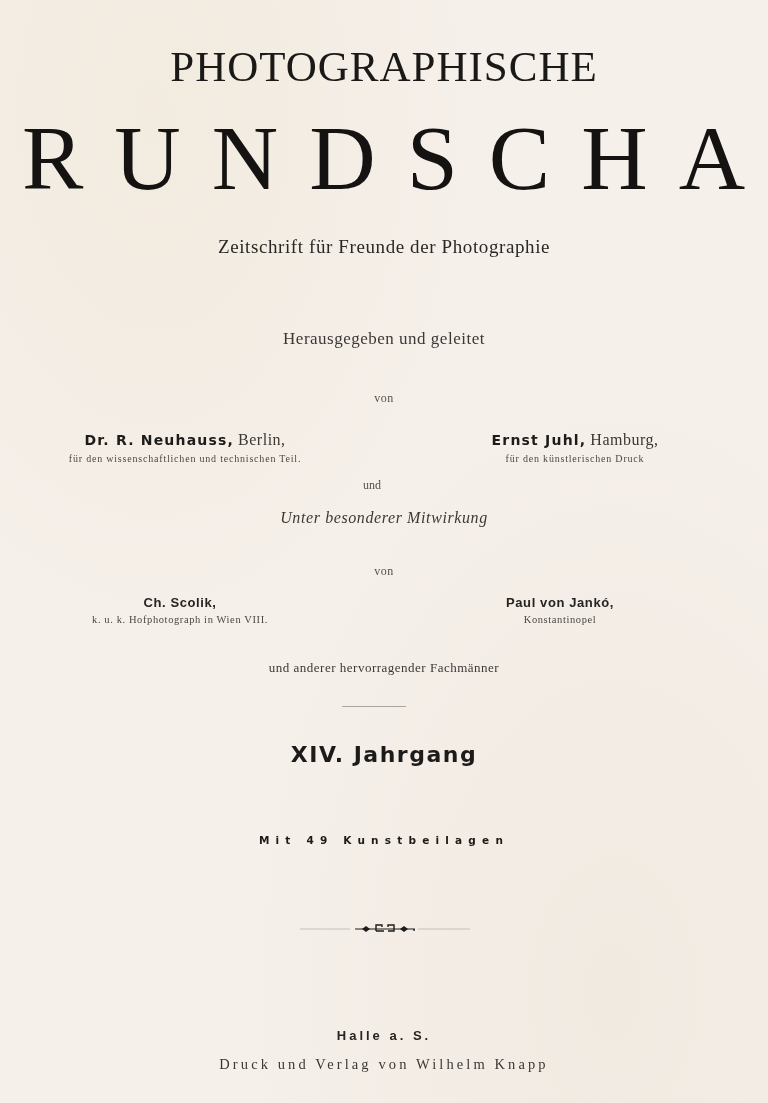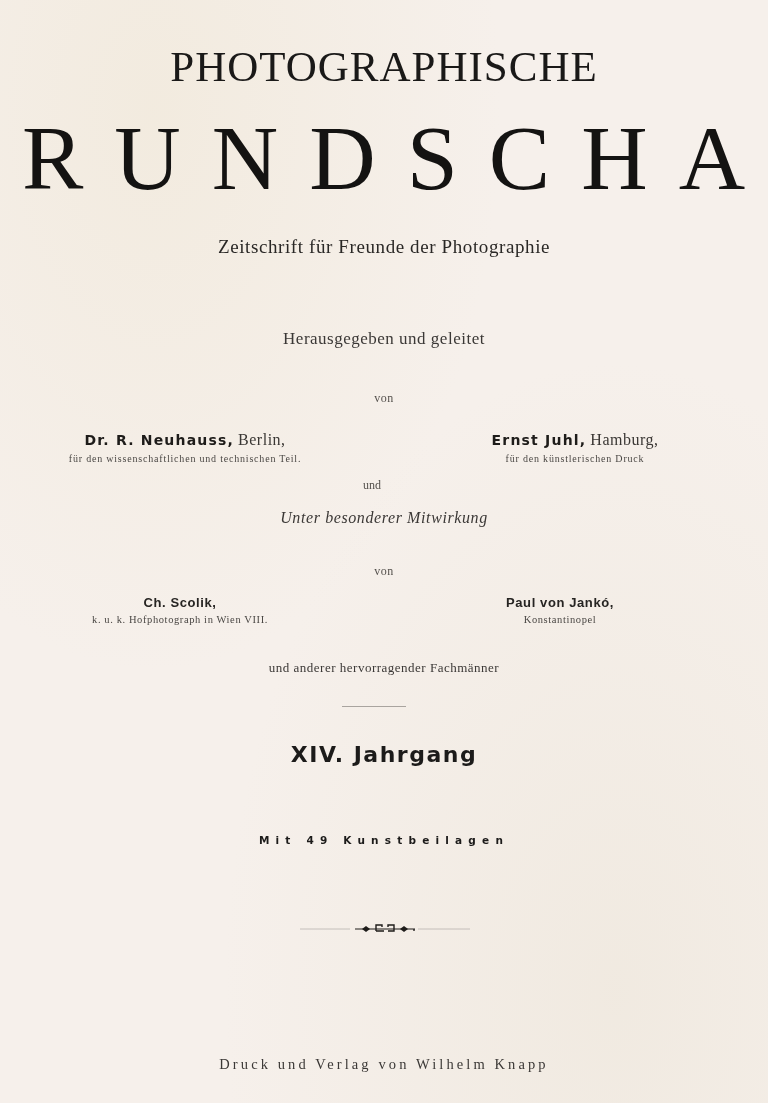--- a/index.html
+++ b/index.html
@@ -239,16 +239,17 @@
   <svg class="ornament" viewBox="0 0 170 16" xmlns="http://www.w3.org/2000/svg">
     <line x1="0" y1="8" x2="50" y2="8" stroke="#b8b3ae" stroke-width="0.8"></line>
     <line x1="118" y1="8" x2="170" y2="8" stroke="#b8b3ae" stroke-width="0.8"></line>
     <line x1="55" y1="8" x2="115" y2="8" stroke="#1e1c1a" stroke-width="1.2"></line>
     <path d="M62 8 L66 5 L70 8 L66 11 Z" fill="#1e1c1a"></path>
     <path d="M100 8 L104 5 L108 8 L104 11 Z" fill="#1e1c1a"></path>
     <path d="M76 10 L76 4 L82 4 L82 6 M88 6 L88 4 L94 4 L94 10 L88 10 M76 10 L84 10" fill="none" stroke="#1e1c1a" stroke-width="1.4"></path>
     <circle cx="114" cy="9" r="0.9" fill="#1e1c1a"></circle>
   </svg>
 
+  <div class="abs place">Halle a. S.</div>
   <div class="abs publisher">Druck und Verlag von Wilhelm Knapp</div>
   <div class="abs year">1900</div>
 
 </div>
 
 </body></html>

